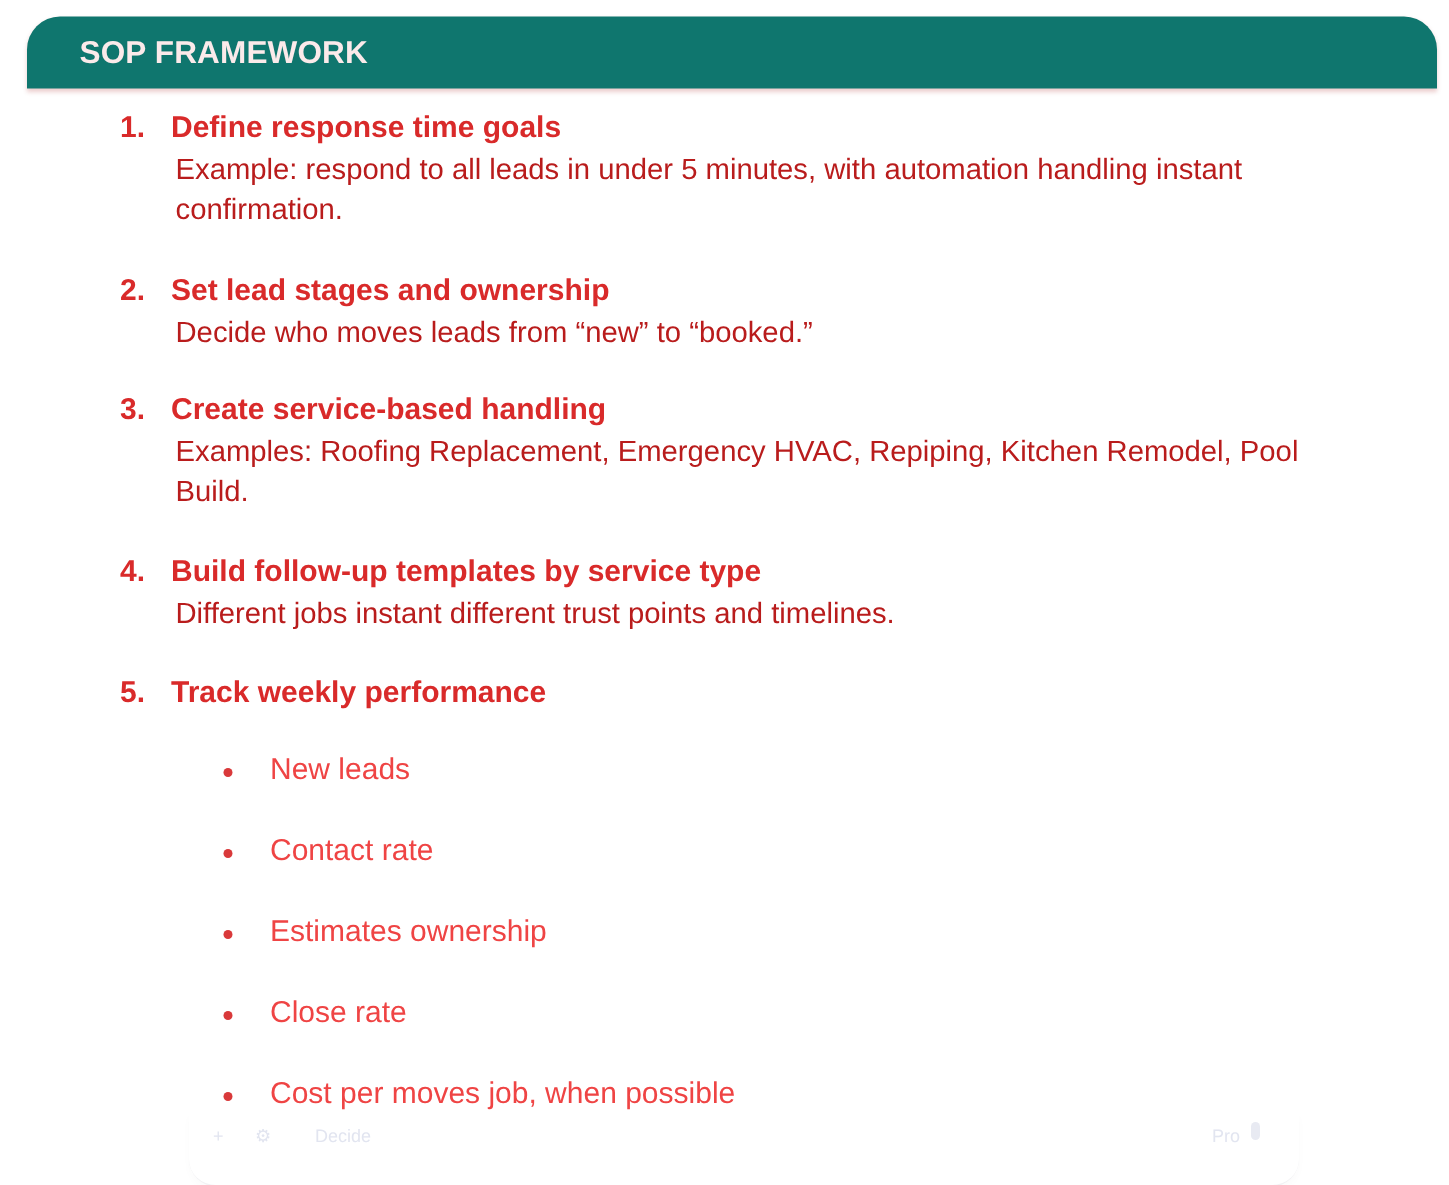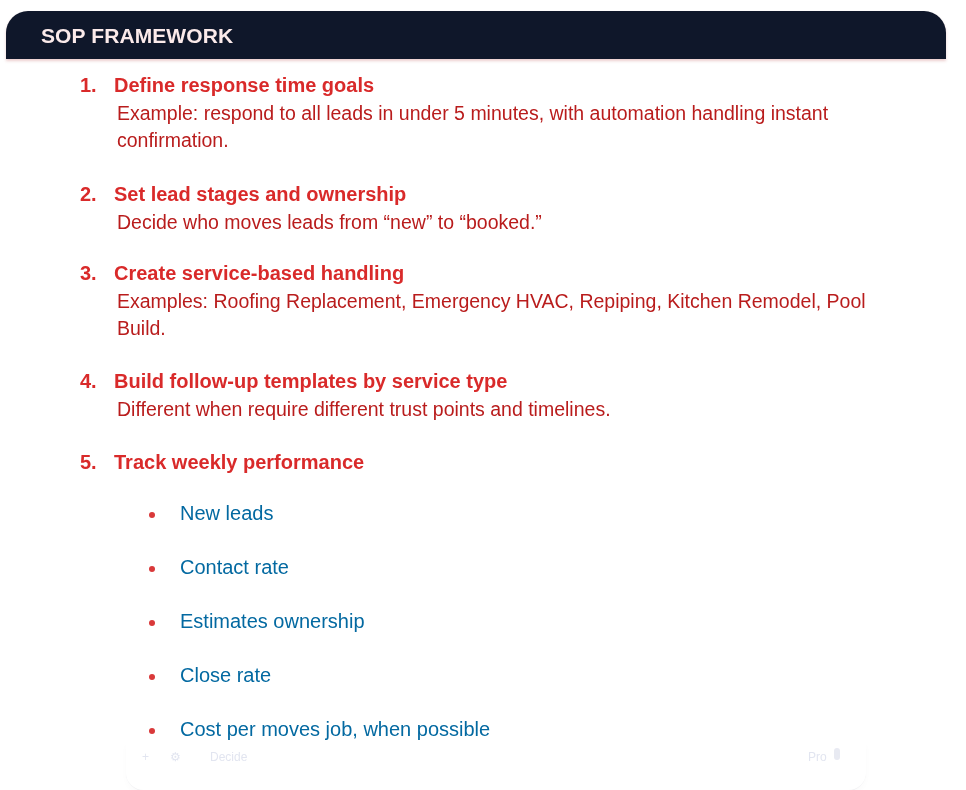--- a/index.html
+++ b/index.html
@@ -1,27 +1,27 @@
 <!DOCTYPE html>
 <html><head>
 <meta charset="utf-8">
 <style>
   html,body{margin:0;padding:0;}
   body{width:966px;height:790px;background:#ffffff;position:relative;overflow:hidden;font-family:"Liberation Sans",sans-serif;}
   .slide{position:absolute;left:0;top:0;width:966px;height:790px;background:#ffffff;}
-  .header-bar{position:absolute;left:6px;top:11px;width:940px;height:48px;background:#0f172a;border-radius:22px 22px 0 0;box-shadow:0 2px 3px rgba(180,60,60,0.25);}
+  .header-bar{position:absolute;left:18px;top:11px;width:940px;height:48px;background:#0f766e;border-radius:22px 22px 0 0;box-shadow:0 2px 3px rgba(180,60,60,0.25);}
   .header-title{position:absolute;left:35px;top:13px;color:#fbeaea;font-size:21px;font-weight:bold;letter-spacing:0.1px;}
   .item{position:absolute;left:80px;}
   .item-num{position:absolute;left:0;top:0;color:#d92a2a;font-size:20px;font-weight:bold;}
   .item-title{position:absolute;left:34px;top:0;color:#d92a2a;font-size:20px;font-weight:bold;white-space:nowrap;}
   .item-desc{position:absolute;left:37px;top:26px;width:790px;color:#b91c1c;font-size:19.5px;line-height:27px;}
   .bullets{position:absolute;left:146px;top:502px;}
   .bullet{position:absolute;left:0;white-space:nowrap;height:28px;}
   .bullet-dot{position:absolute;left:3px;top:10px;width:6px;height:6px;border-radius:50%;background:#d9393a;}
-  .bullet-text{position:absolute;left:34px;top:0;font-size:20px;color:#0369a1;}
+  .bullet-text{position:absolute;left:34px;top:0;font-size:20px;color:#ef4444;}
   .ghost-composer{position:absolute;left:26px;top:742px;width:490px;height:48px;border-radius:0 0 18px 18px;border-bottom:1px solid #f2f2f4;box-shadow:0 3px 6px rgba(0,0,0,0.02);}
   .ghost{position:absolute;color:#e2e5f0;font-size:12px;}
 </style>
 </head>
 <body>
 
 <div class="slide">
 
   <div class="header-bar">
     <div class="header-title">SOP FRAMEWORK</div>
@@ -41,21 +41,21 @@
 
   <div class="item" style="top:262px;">
     <span class="item-num">3.</span>
     <span class="item-title">Create service-based handling</span>
     <div class="item-desc">Examples: Roofing Replacement, Emergency HVAC, Repiping, Kitchen Remodel, Pool Build.</div>
   </div>
 
   <div class="item" style="top:370px;">
     <span class="item-num">4.</span>
     <span class="item-title">Build follow-up templates by service type</span>
-    <div class="item-desc">Different when require different trust points and timelines.</div>
+    <div class="item-desc">Different jobs instant different trust points and timelines.</div>
   </div>
 
   <div class="item" style="top:451px;">
     <span class="item-num">5.</span>
     <span class="item-title">Track weekly performance</span>
   </div>
 
   <div class="bullets">
     <div class="bullet" style="top:0px;">
       <span class="bullet-dot"></span>

